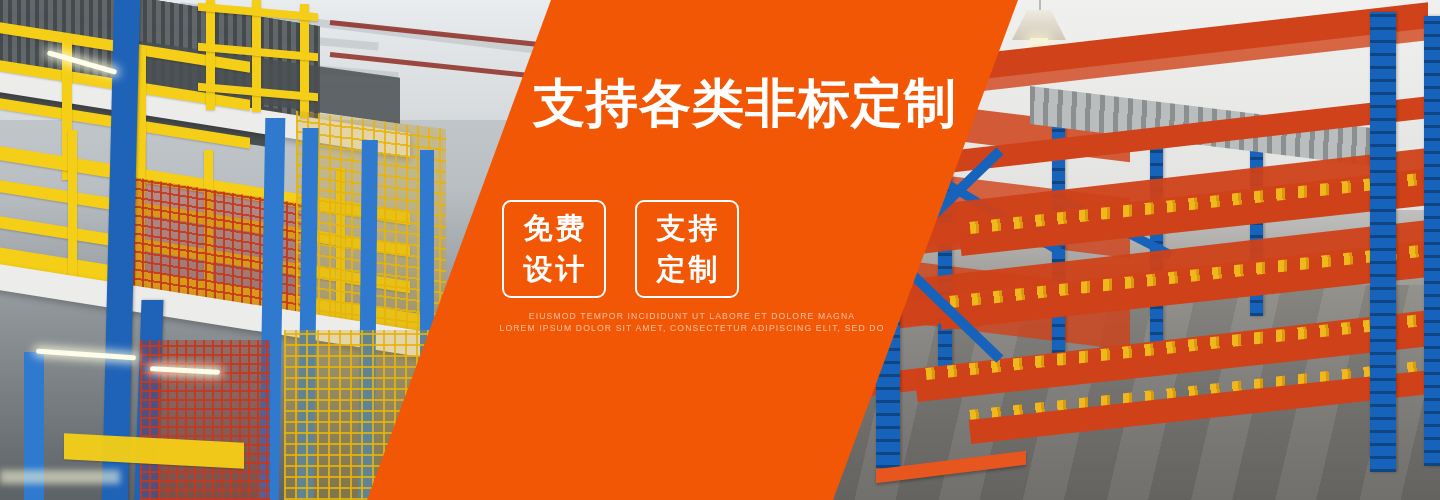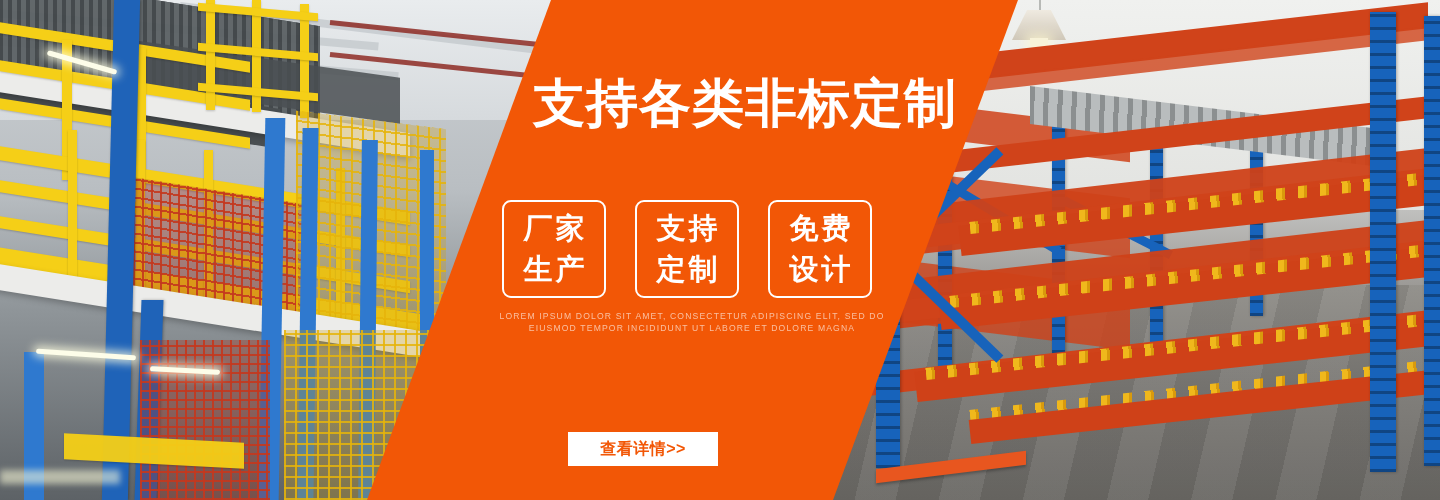--- a/index.html
+++ b/index.html
@@ -353,34 +353,29 @@
 
   <div class="panel"></div>
 
   <div class="panel-inner">
 
     <div class="headline">支持各类非标定制</div>
 
 
     <div class="badges">
       <div class="badge">
-        <span>厂家</span>
-        <span>生产</span>
+        <span>免费</span>
+        <span>设计</span>
       </div>
       <div class="badge">
         <span>支持</span>
         <span>定制</span>
       </div>
-      <div class="badge">
-        <span>免费</span>
-        <span>设计</span>
-      </div>
     </div>
 
     <div class="lorem">
+      <div>EIUSMOD TEMPOR INCIDIDUNT UT LABORE ET DOLORE MAGNA</div>
       <div>LOREM IPSUM DOLOR SIT AMET, CONSECTETUR ADIPISCING ELIT, SED DO</div>
-      <div>EIUSMOD TEMPOR INCIDIDUNT UT LABORE ET DOLORE MAGNA</div>
     </div>
 
-    <div class="cta">查看详情&gt;&gt;</div>
   </div>
 
 </div>
 
 </body></html>

